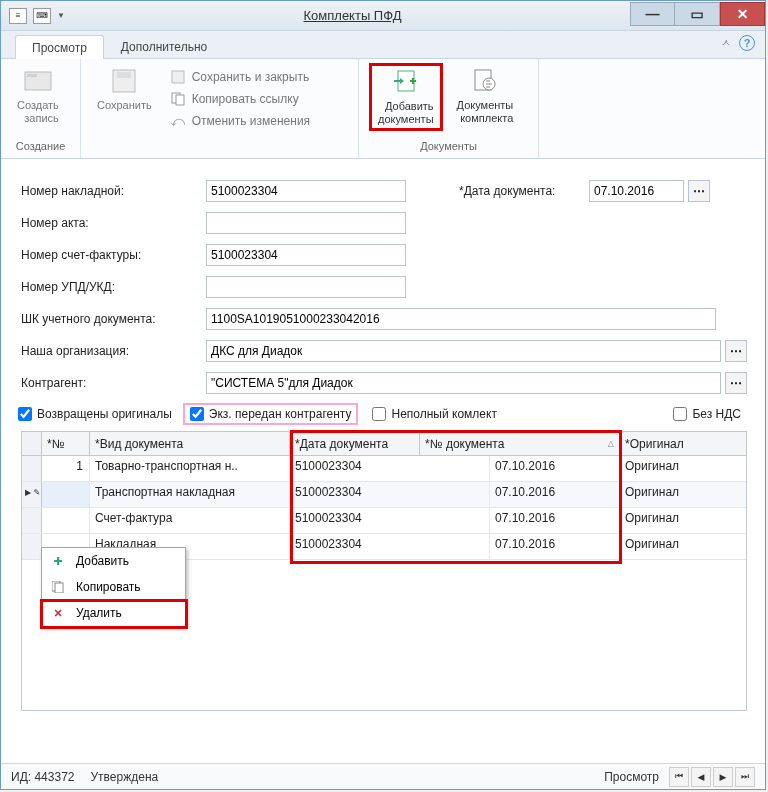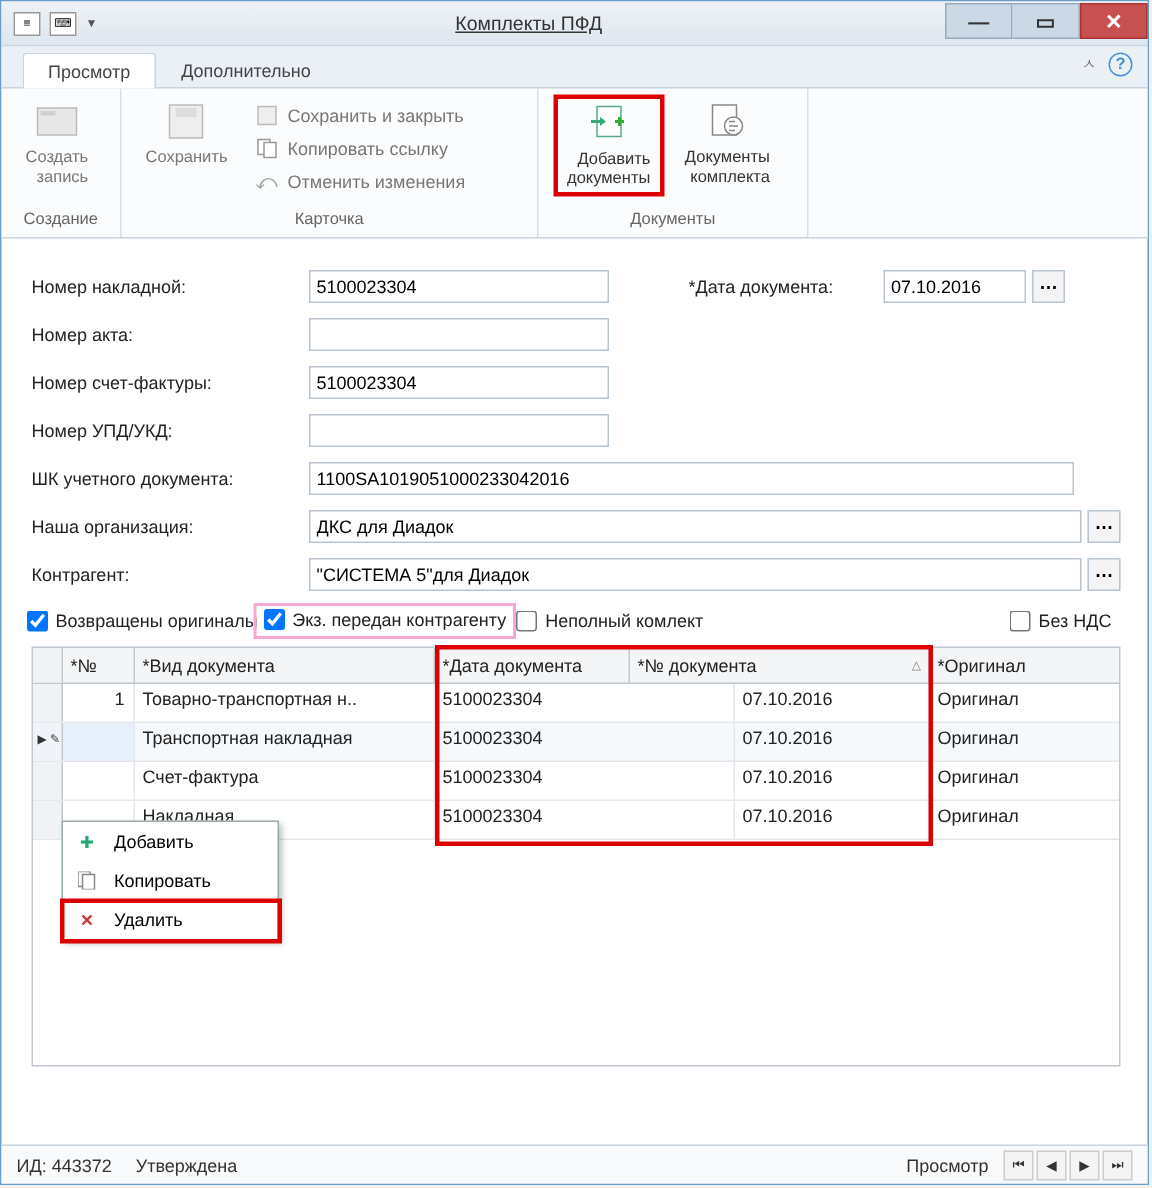--- a/index.html
+++ b/index.html
@@ -46,21 +46,21 @@
 .form-input { height: 22px; border: 1px solid #b8c4d0; background: #fff; padding: 0 4px; font-size: 12px; }
 .form-input.w1 { width: 200px; }
 .form-input.w2 { width: 510px; }
 .date-label { margin-left: 53px; width: 130px; font-size: 12px; color: #222; }
 .date-input { width: 95px; height: 22px; border: 1px solid #b8c4d0; padding: 0 4px; }
 .ellipsis-btn { width: 22px; height: 22px; border: 1px solid #b8c4d0; background: #f4f4f4; margin-left: 4px; display: flex; align-items: center; justify-content: center; font-weight: bold; cursor: pointer; }
 .lookup-row .form-input { flex: 1; }
 .lookup-row { display: flex; align-items: center; height: 32px; }
 
 
-.check-row { display: flex; padding: 8px 0 10px 0; margin-left: -3px; }
+.check-row { display: flex; align-items: center; gap: 14px; padding: 8px 0 10px 0; margin-left: -3px; }
 .chk-item { display: flex; align-items: center; gap: 5px; font-size: 12px; color: #222; }
 .chk-item input { width: 14px; height: 14px; }
 .chk-highlight { border: 2px solid #f9a8d4; padding: 2px 5px; margin: -5px 0; margin-left: -3px; }
 
 
 .grid { border: 1px solid #c0c8d0; width: 726px; height: 280px; }
 .grid-header { display: flex; height: 24px; background: #f3f5f7; border-bottom: 1px solid #c0c8d0; position: relative; }
 .grid-header-cell { border-right: 1px solid #c0c8d0; padding: 3px 5px; font-size: 12px; color: #222; display: flex; align-items: center; }
 .grid-row { display: flex; height: 26px; border-bottom: 1px solid #e4e8ec; background: #fff; }
 .grid-cell { border-right: 1px solid #e4e8ec; padding: 3px 5px; font-size: 12px; color: #222; overflow: hidden; white-space: nowrap; }
@@ -163,21 +163,20 @@
                 </svg>
               </div>
             <span>Копировать ссылку</span>
           </div>
           <div class="rbtn-small">
             <div class="ricon-sm" style="color:#9a9;font-size:14px">⤺</div>
             <span>Отменить изменения</span>
           </div>
         </div>
       </div>
-      <div class="ribbon-group-label">Карточка</div>
     </div>
 
     <div class="ribbon-group" style="width:180px">
       <div class="ribbon-group-body">
         <div class="rbtn-large highlight-red" style="color:#333;padding:2px 6px">
           <div class="ricon">
             <svg width="28" height="26">
                 <rect x="6" y="2" width="16" height="20" fill="#fff" stroke="#5a8"></rect>
                 <path d="M18 12 L24 12 M21 9 L21 15" stroke="#3a3" stroke-width="2"></path>
                 <path d="M2 12 L8 12" stroke="#3a7" stroke-width="2" marker-end=""></path>

